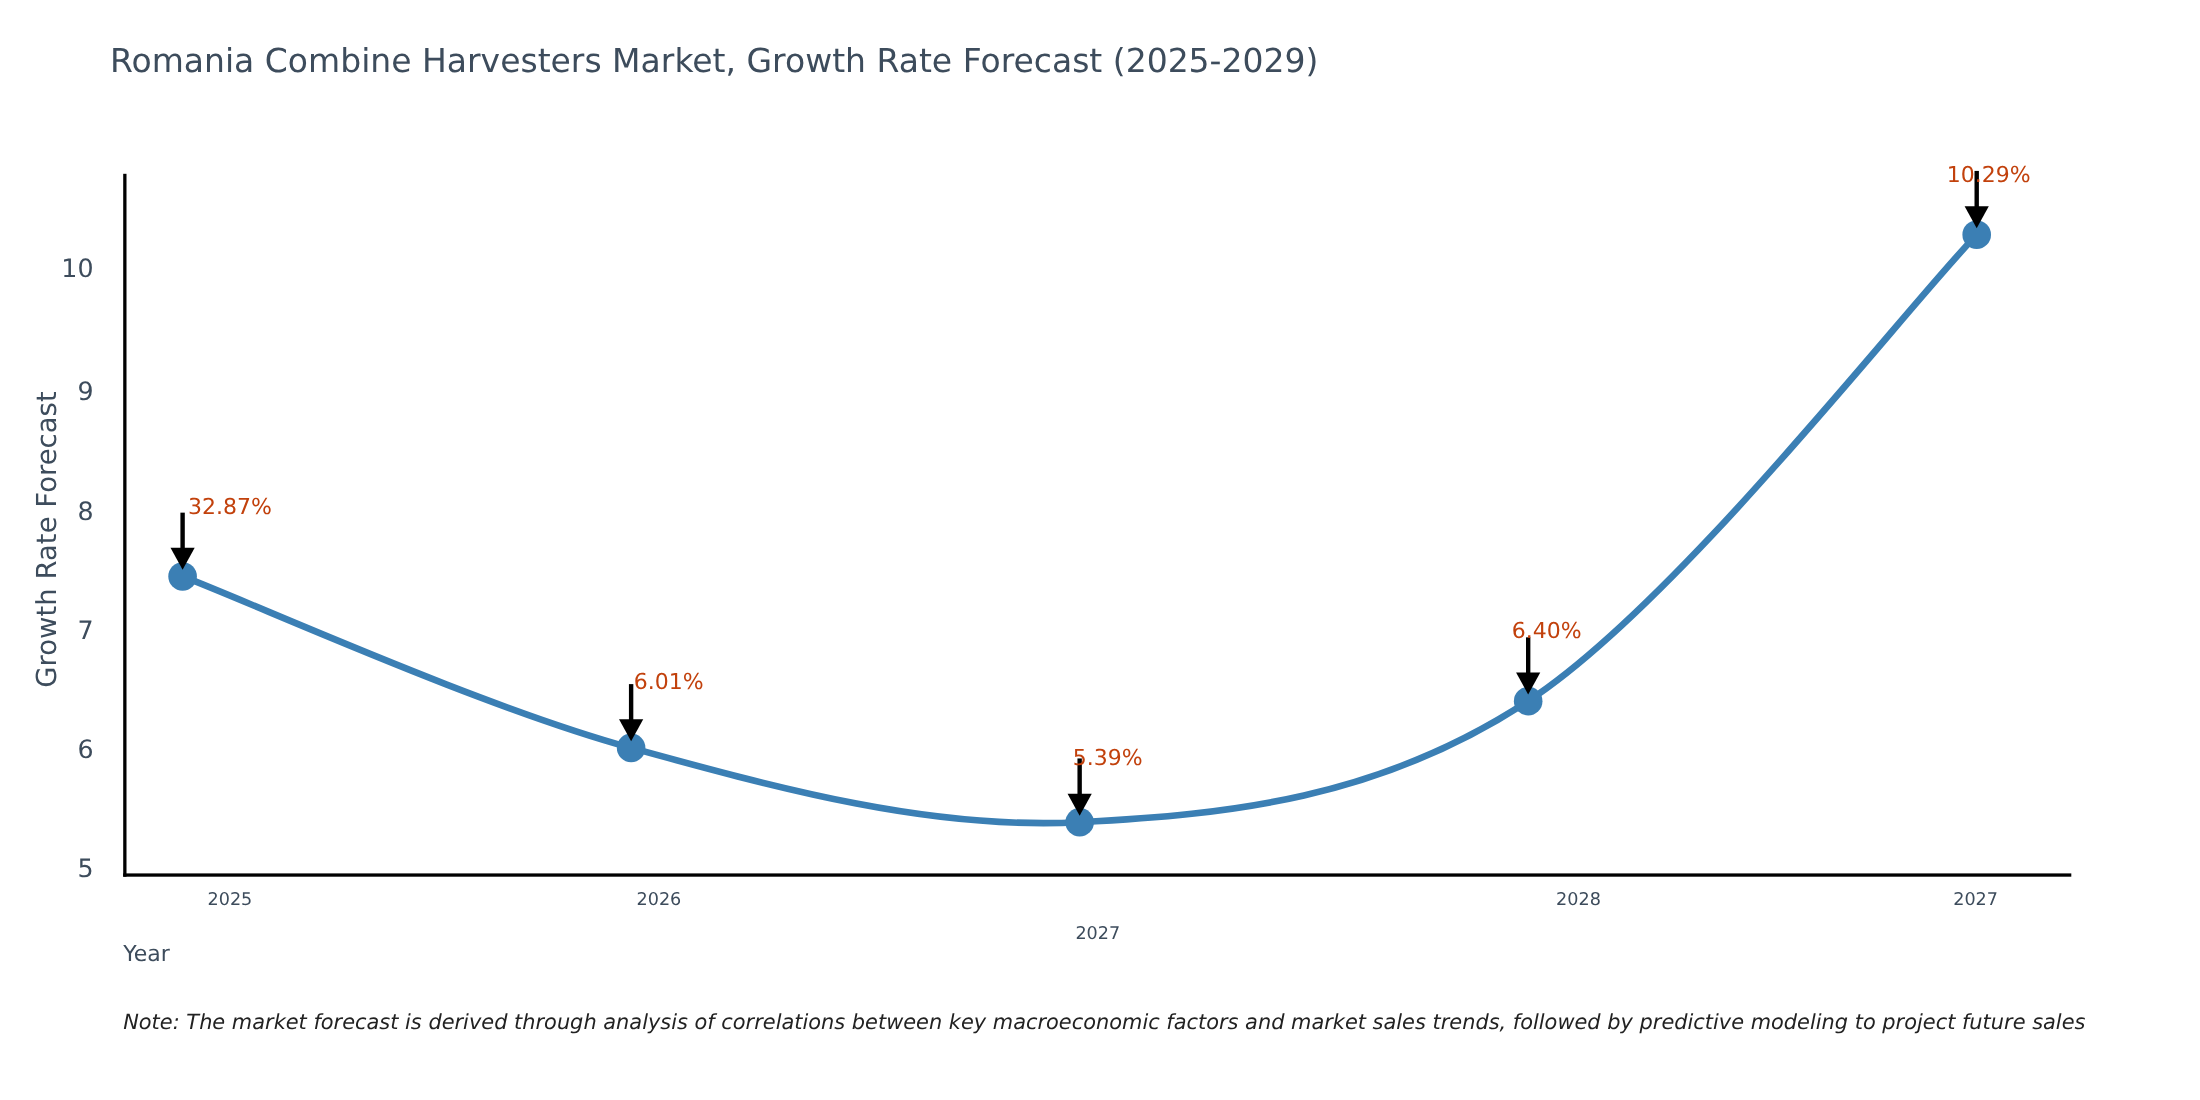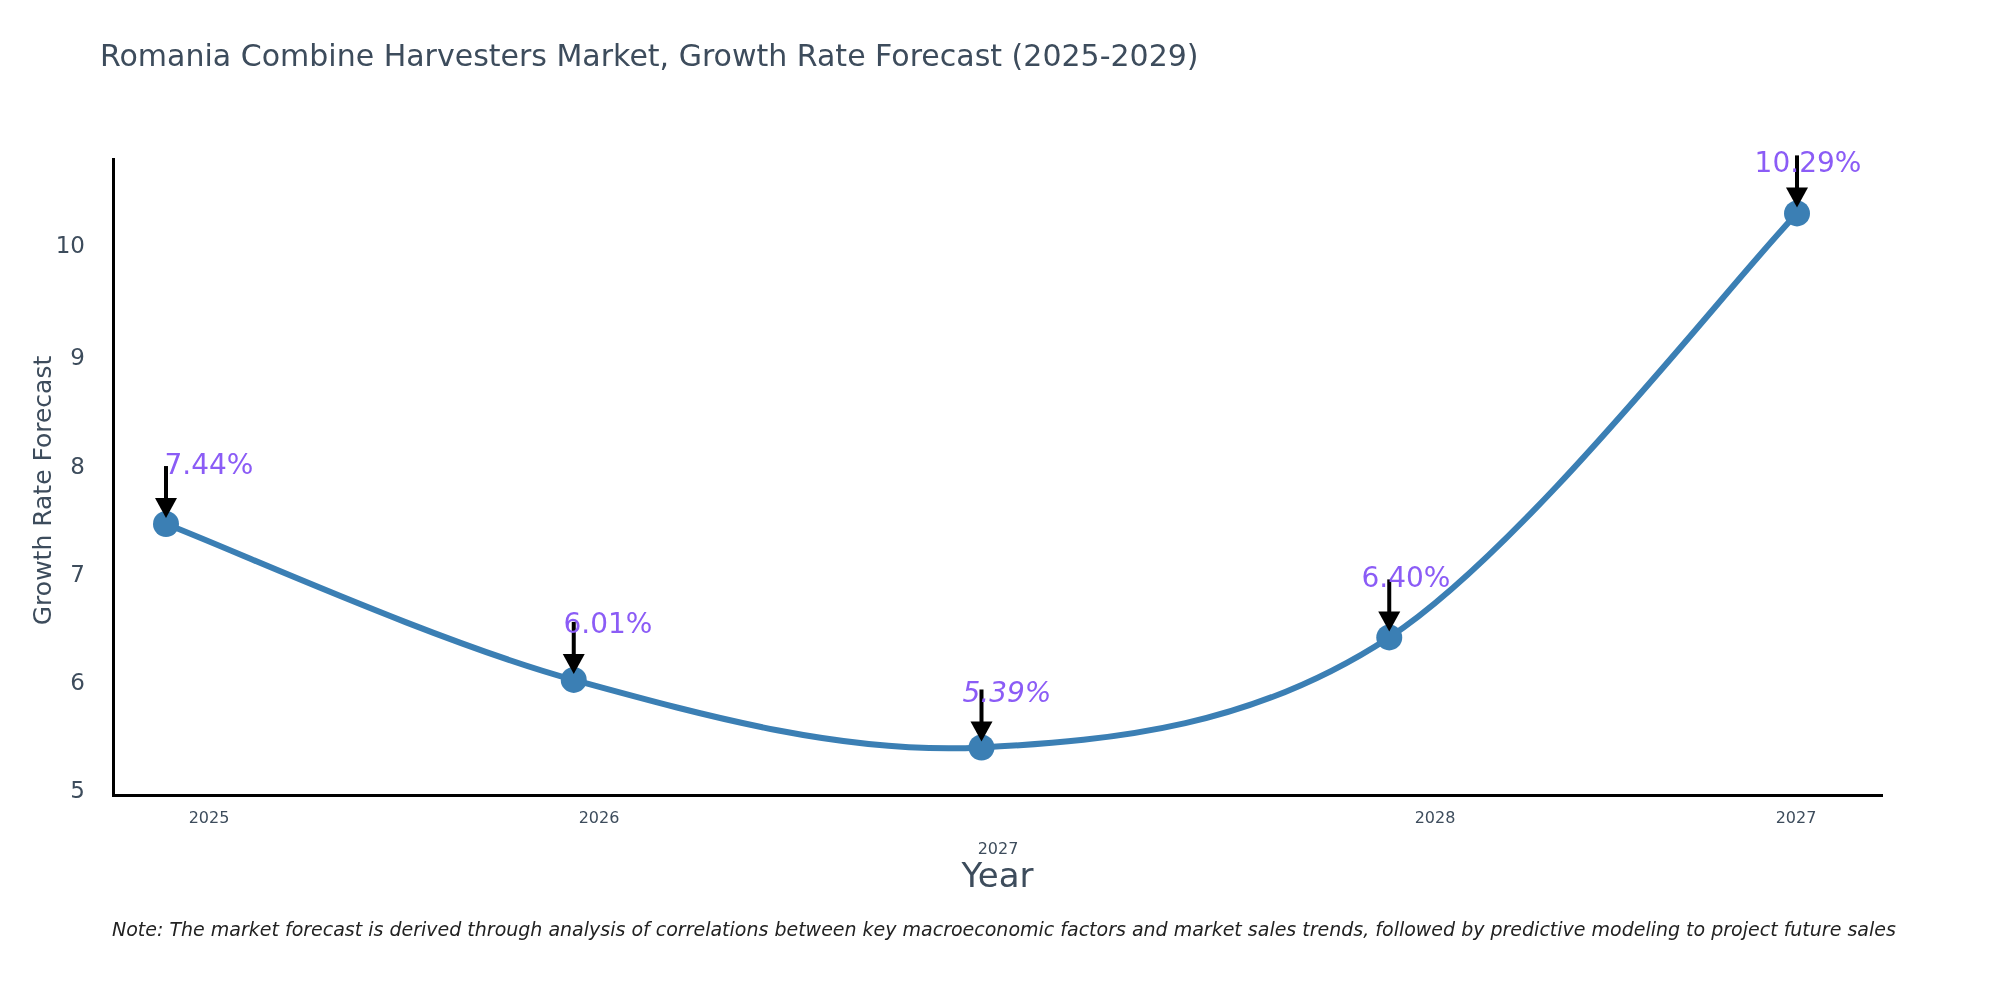--- a/index.html
+++ b/index.html
@@ -82,29 +82,28 @@
     font-size: 25px;
     color: #3d4c5c;
     font-family: "DejaVu Sans", sans-serif;
     transform: rotate(-90deg);
   }
   #x-axis-title {
     position: absolute;
     left: 112px;
     top: 855px;
     width: 1771px;
-    text-align: center;
-    font-size: 34px;
+    font-size: 20px;
     color: #3d4c5c;
     font-family: "DejaVu Sans", sans-serif;
   }
   .point-label {
     position: absolute;
-    font-size: 28px;
-    color: #8b5cf6;
+    font-size: 20px;
+    color: #c2410c;
     font-family: "DejaVu Sans", sans-serif;
     white-space: nowrap;
     transform: translateX(-50%);
   }
   #footnote {
     position: absolute;
     left: 112px;
     top: 918px;
     width: 1890px;
     font-size: 19px;
@@ -160,23 +159,23 @@
           <polygon points="562.75,653.9100000000001 584.75,653.9100000000001 573.75,673.9100000000001" fill="#000000"></polygon>
           <line x1="981.5" y1="689.49" x2="981.5" y2="723.49" stroke="#000000" stroke-width="4"></line>
           <polygon points="970.5,721.49 992.5,721.49 981.5,741.49" fill="#000000"></polygon>
           <line x1="1389.25" y1="579.4" x2="1389.25" y2="613.4" stroke="#000000" stroke-width="4"></line>
           <polygon points="1378.25,611.4 1400.25,611.4 1389.25,631.4" fill="#000000"></polygon>
           <line x1="1797" y1="155.3900000000001" x2="1797" y2="189.3900000000001" stroke="#000000" stroke-width="4"></line>
           <polygon points="1786,187.3900000000001 1808,187.3900000000001 1797,207.3900000000001" fill="#000000"></polygon>
         </g>
     </svg>
 
-    <div class="point-label" style="left:209px; top:448px;">7.44%</div>
+    <div class="point-label" style="left:209px; top:448px;">32.87%</div>
     <div class="point-label" style="left:608px; top:607px;">6.01%</div>
-    <div class="point-label" style="left:1007px; top:676px;font-style:italic;">5.39%</div>
+    <div class="point-label" style="left:1007px; top:676px;">5.39%</div>
     <div class="point-label" style="left:1406px; top:561px;">6.40%</div>
     <div class="point-label" style="left:1808px; top:146px;">10.29%</div>
 
   </div>
 
   <div id="footnote">Note: The market forecast is derived through analysis of correlations between key macroeconomic factors and market sales trends, followed by predictive modeling to project future sales</div>
 
 </div>
 
 </body></html>

